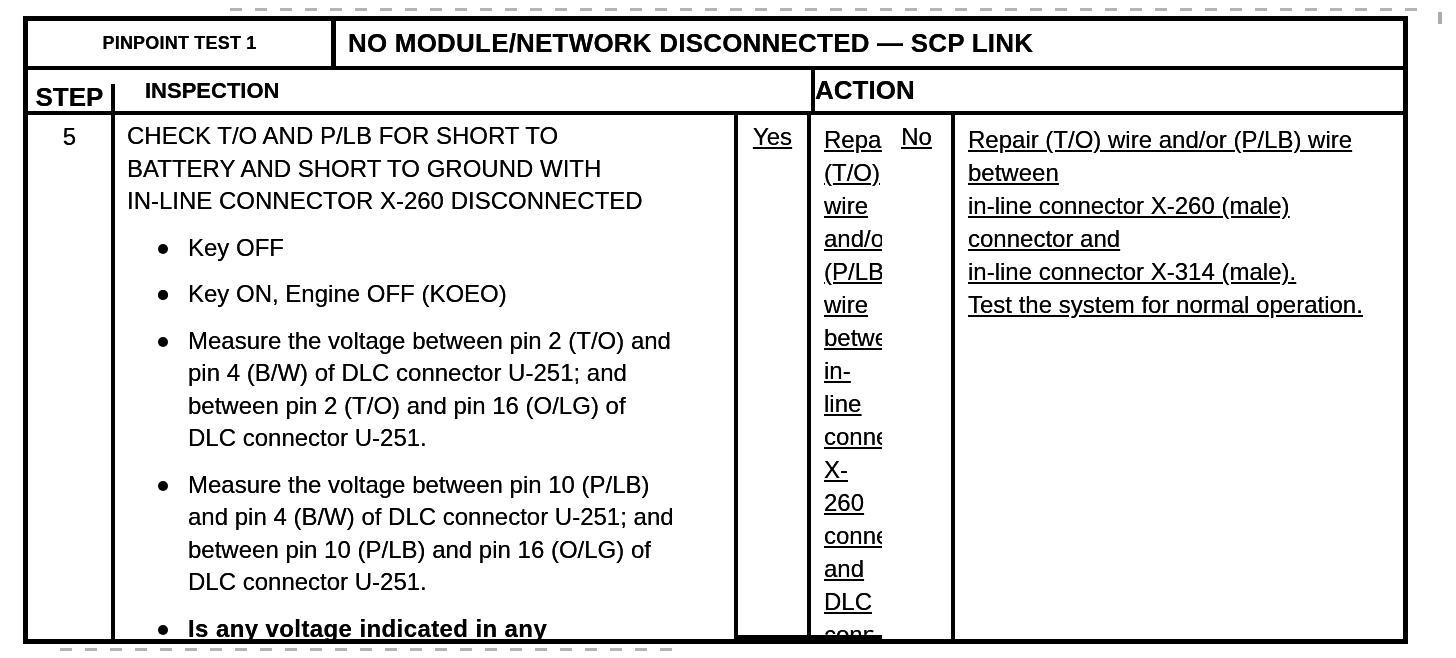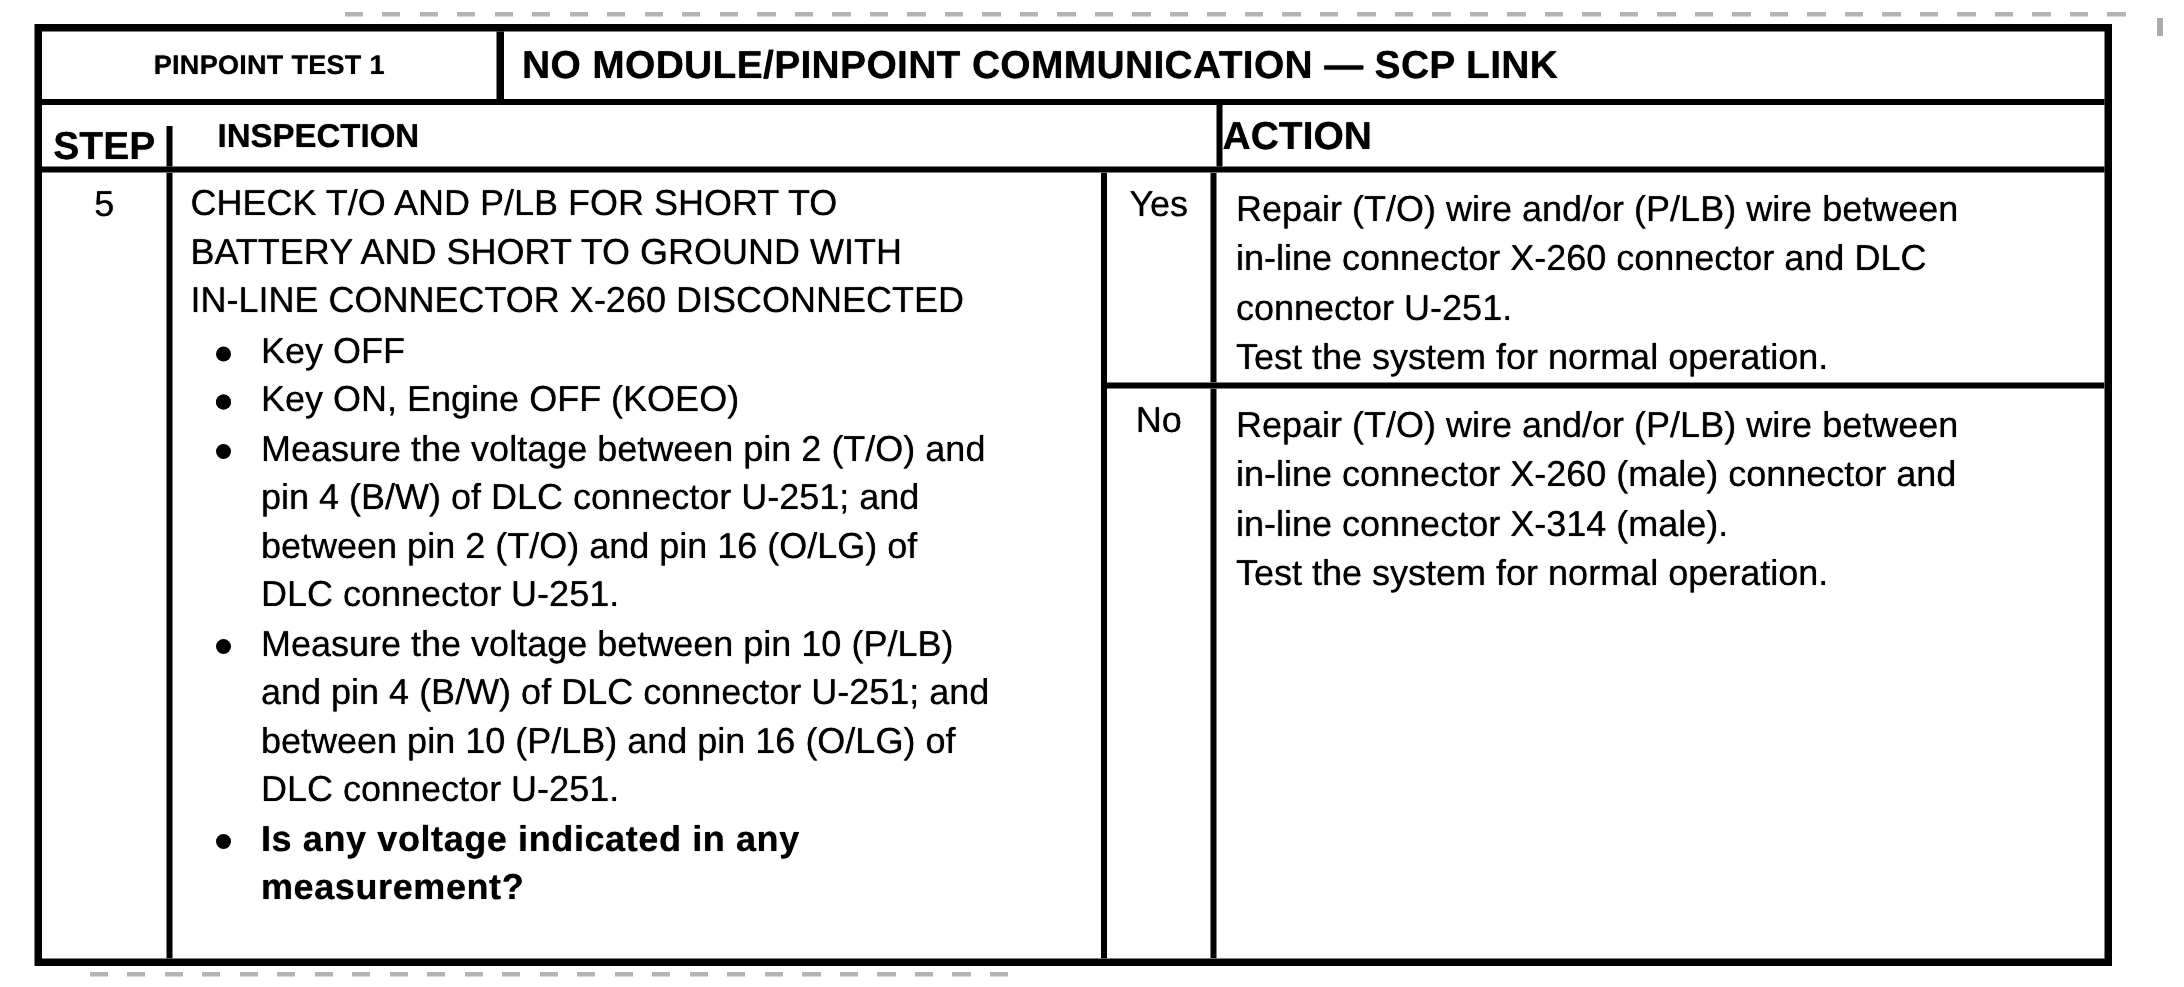--- a/index.html
+++ b/index.html
@@ -126,38 +126,39 @@
   }
   .inspection-heading { margin: 0; }
   .bullet-list {
     list-style: none;
     margin: 1px 0 0 0;
     padding: 0;
   }
   .bullet-list li {
     position: relative;
     padding-left: 47px;
-    margin: 0;
+    margin: 14px;
   }
   .bullet-list li .bullet-dot {
     position: absolute;
     left: 17px;
     top: 12px;
     width: 10px;
     height: 10px;
     border-radius: 50%;
     background: #000;
   }
   .bullet-bold { font-weight: bold; letter-spacing: 0.4px; }
 
   .rightblock {
     flex: 1 1 auto;
     display: flex;
-    flex-direction: column;
-    box-sizing: border-box;
+    flex-direction: row;
+    box-sizing: border-box;
+    text-decoration: underline;
   }
   .result-row {
     display: flex;
     box-sizing: border-box;
     overflow: hidden;
   }
   .result-row.yes {
     flex: 0 0 144px;
     border-bottom: 4px solid #000;
   }
@@ -192,21 +193,21 @@
 
 <div class="scan-artifact" style="left:230px; top:8px; width:1200px; height:3px;"></div>
 <div class="scan-artifact" style="left:860px; top:60px; width:460px; height:3px;"></div>
 <div class="scan-artifact" style="left:60px; top:648px; width:620px; height:3px;"></div>
 <div class="scan-artifact" style="left:1438px; top:12px; width:4px; height:12px; background:#666;"></div>
 
 <div class="pinpoint-table">
 
   <div class="banner-row">
     <div class="banner-label-cell inktext">PINPOINT TEST 1</div>
-    <div class="banner-title-cell inktext">NO MODULE/PINPOINT COMMUNICATION — SCP LINK</div>
+    <div class="banner-title-cell inktext">NO MODULE/NETWORK DISCONNECTED — SCP LINK</div>
   </div>
 
   <div class="colhead-row">
     <div class="colhead-step inktext">STEP</div>
     <div class="colhead-inspection inktext">INSPECTION</div>
     <div class="colhead-action inktext">ACTION</div>
   </div>
 
   <div class="body-row">
 

